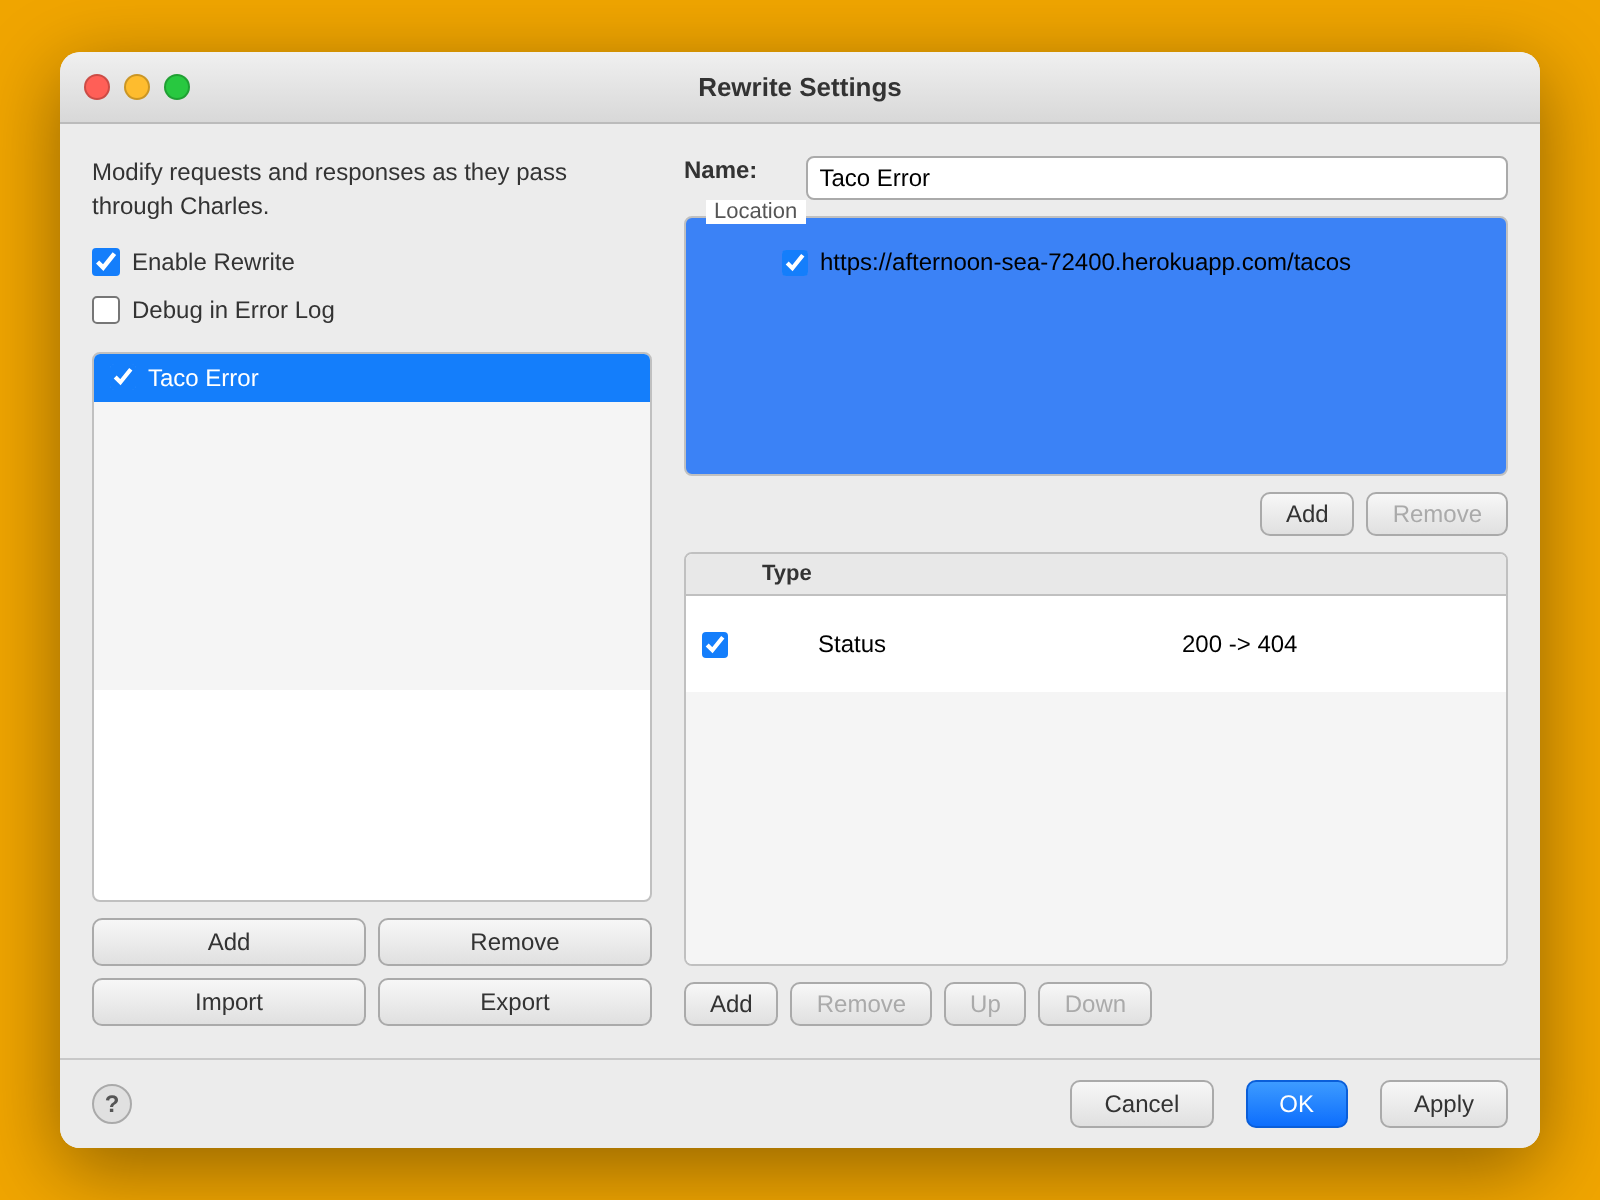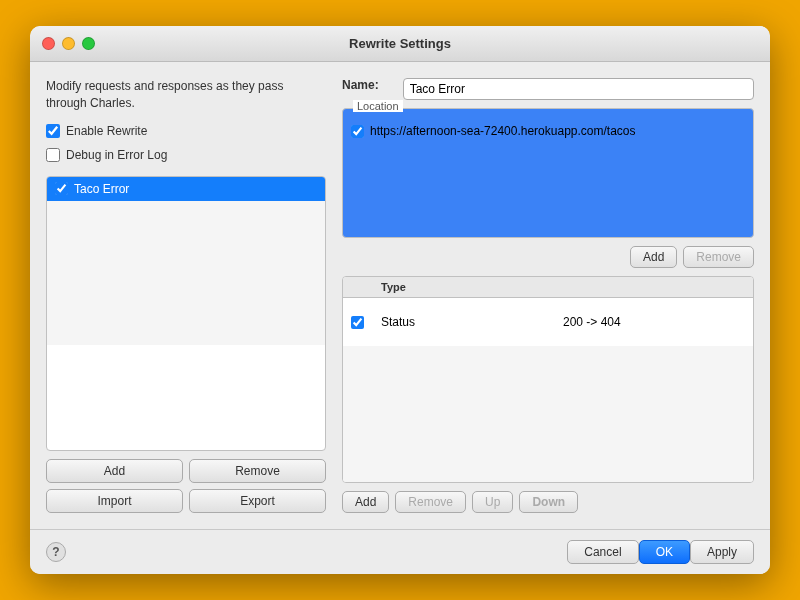--- a/index.html
+++ b/index.html
@@ -192,20 +192,21 @@
     .location-list {
       padding: 12px 8px 8px 8px;
     }
 
     .location-item {
       display: flex;
       align-items: center;
       gap: 6px;
       font-size: 12px;
       padding: 3px 0;
+      margin-left: 40px;
     }
 
     .location-item input[type="checkbox"] {
       width: 13px;
       height: 13px;
       accent-color: #147EFB;
     }
 
     .mid-buttons {
       display: flex;
@@ -234,20 +235,21 @@
     }
 
     .rule-table-body {}
 
     .rule-row {
       display: grid;
       grid-template-columns: 30px 1fr 1fr;
       padding: 17px 8px;
       font-size: 12px;
       align-items: center;
+      gap: 28px;
     }
 
     .rule-row:nth-child(even) {
       background: #f5f5f5;
     }
 
     .rule-row input[type="checkbox"] {
       width: 13px;
       height: 13px;
       accent-color: #147EFB;
@@ -264,21 +266,21 @@
       display: flex;
       align-items: center;
       justify-content: space-between;
       padding: 10px 16px;
       border-top: 1px solid #c8c8c8;
       background: #ececec;
     }
 
     .footer-right {
       display: flex;
-      gap: 0;
+      gap: 16px;
       align-items: flex-start;
     }
 
     .help-btn {
       width: 20px;
       height: 20px;
       border-radius: 50%;
       border: 1px solid #aaa;
       background: #e0e0e0;
       display: flex;
@@ -404,21 +406,21 @@
           <div class="rule-row" style="height:24px;background:#f5f5f5;"></div>
           <div class="rule-row" style="height:24px;"></div>
           <div class="rule-row" style="height:24px;background:#f5f5f5;"></div>
         </div>
       </div>
 
       <div class="bottom-rule-buttons">
         <button class="btn btn-small">Add</button>
         <button class="btn btn-small" disabled="" style="color:#aaa;">Remove</button>
         <button class="btn btn-small" disabled="" style="color:#aaa;">Up</button>
-        <button class="btn btn-small" disabled="" style="color:#aaa;font-weight:bold;">Down</button>
+        <button class="btn btn-small" disabled="" style="color:#aaa;">Down</button>
       </div>
 
     </div>
   </div>
 
   <div class="footer">
     <div class="help-btn">
       <span>?</span>
     </div>
     <div class="footer-right">

